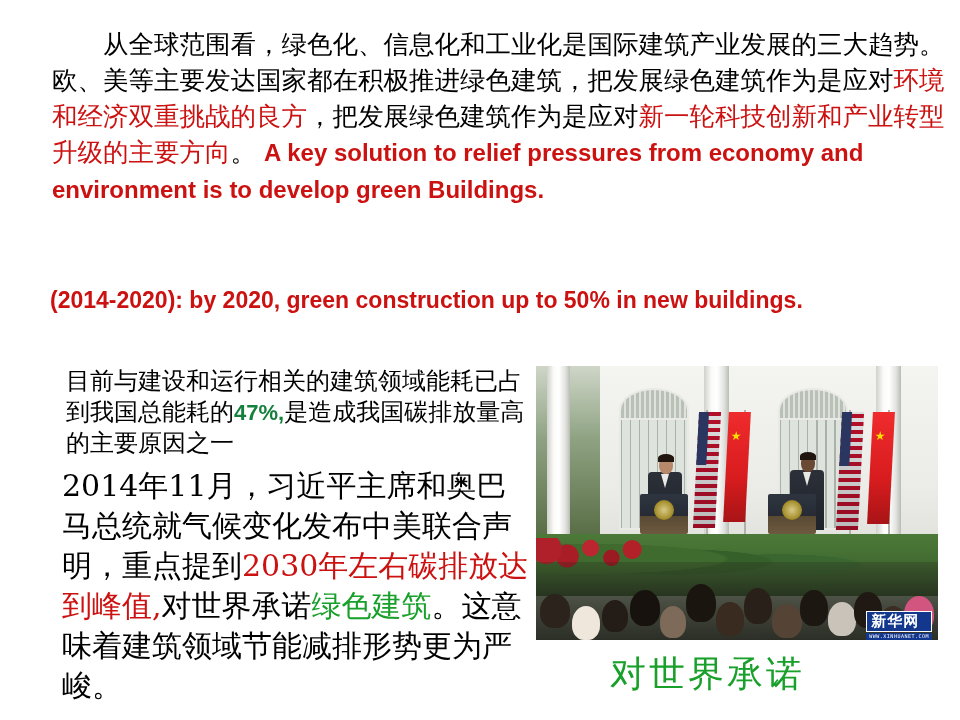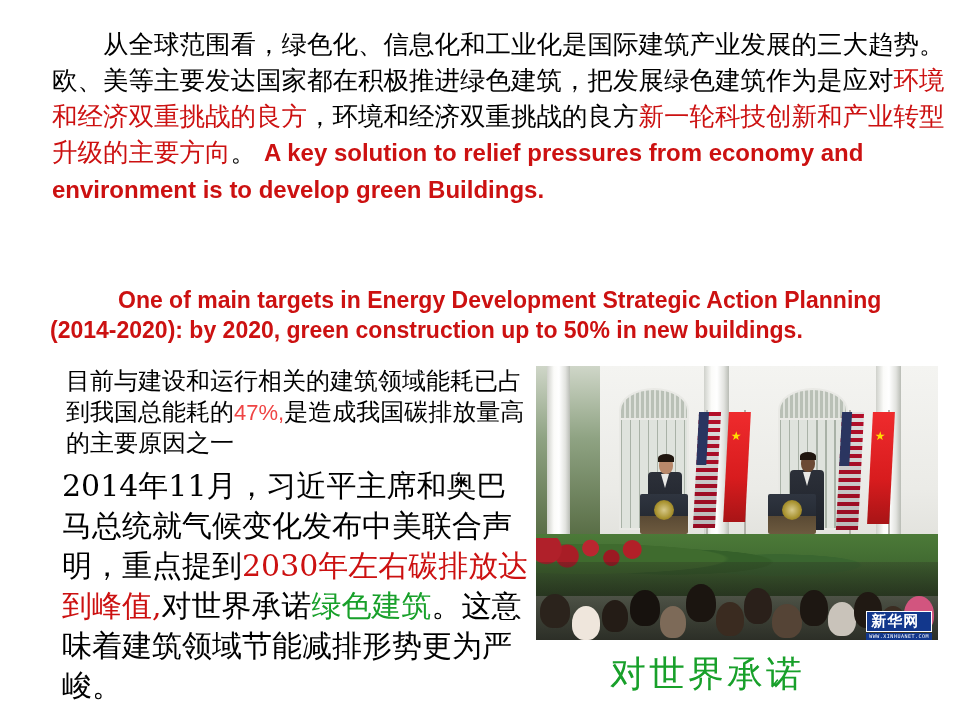--- a/index.html
+++ b/index.html
@@ -83,22 +83,22 @@
   #para-consume {
     left: 66px;
     top: 366px;
     width: 460px;
     font-family: "DejaVu Serif", "Liberation Serif", serif;
     font-size: 24px;
     line-height: 31px;
     color: #000;
   }
   #para-consume .pct {
-    color: #ef4444;
-    font-weight: normal;
+    color: #15803d;
+    font-weight: bold;
     font-family: "Liberation Sans", "DejaVu Sans", sans-serif;
     font-size: 22px;
   }
 
   
   #para-statement {
     left: 62px;
     top: 466px;
     width: 470px;
     font-family: "DejaVu Serif", "Liberation Serif", serif;
@@ -274,26 +274,25 @@
     letter-spacing: 3px;
     white-space: nowrap;
   }
 </style>
 </head>
 <body>
 
 <div id="slide">
 
   <div class="blk" id="para-global">
-    <span class="black">　　从全球范围看，绿色化、信息化和工业化是国际建筑产业发展的三大趋势。欧、美等主要发达国家都在积极推进绿色建筑，把发展绿色建筑作为是应对</span><span class="red">环境和经济双重挑战的良方</span><span class="black">，环境和经济双重挑战的良方</span><span class="red">新一轮科技创新和产业转型升级的主要方向</span><span class="black">。</span> <span class="en-red">A key solution to relief pressures from economy and environment is to develop green Buildings.</span>
+    <span class="black">　　从全球范围看，绿色化、信息化和工业化是国际建筑产业发展的三大趋势。欧、美等主要发达国家都在积极推进绿色建筑，把发展绿色建筑作为是应对</span><span class="red">环境和经济双重挑战的良方</span><span class="black">，把发展绿色建筑作为是应对</span><span class="red">新一轮科技创新和产业转型升级的主要方向</span><span class="black">。</span> <span class="en-red">A key solution to relief pressures from economy and environment is to develop green Buildings.</span>
   </div>
 
 
   <div class="blk" id="para-energy-en">
-    <span class="l1">One of main targets in Energy Development Strategic Action Planning</span>
     <span class="l2">(2014-2020): by 2020, green construction up to 50% in new buildings.</span>
   </div>
 
   <div class="blk" id="para-consume">
     <span class="black">目前与建设和运行相关的建筑领域能耗已占到我国总能耗的</span><span class="pct">47%,</span><span class="black">是造成我国碳排放量高的主要原因之一</span>
   </div>
 
   <div class="blk" id="para-statement">
     <span class="black yr">2014年11月，习近平主席和奥巴马总统就气候变化发布中美联合声明，重点提到</span><span class="red">2030年左右碳排放达到峰值,</span><span class="black">对世界承诺</span><span class="green">绿色建筑</span><span class="black">。这意味着建筑领域节能减排形势更为严峻。</span>
   </div>

